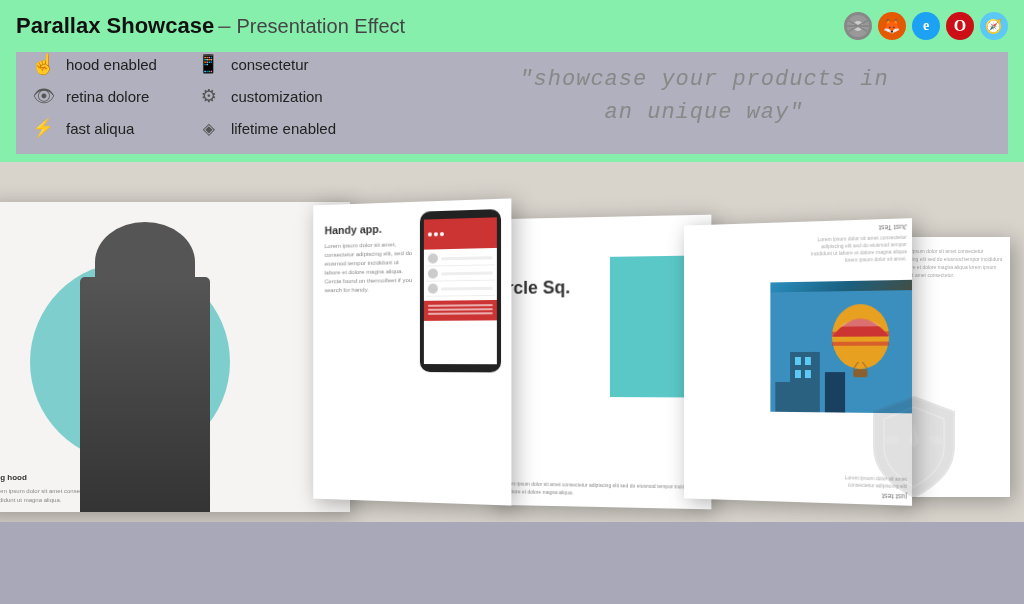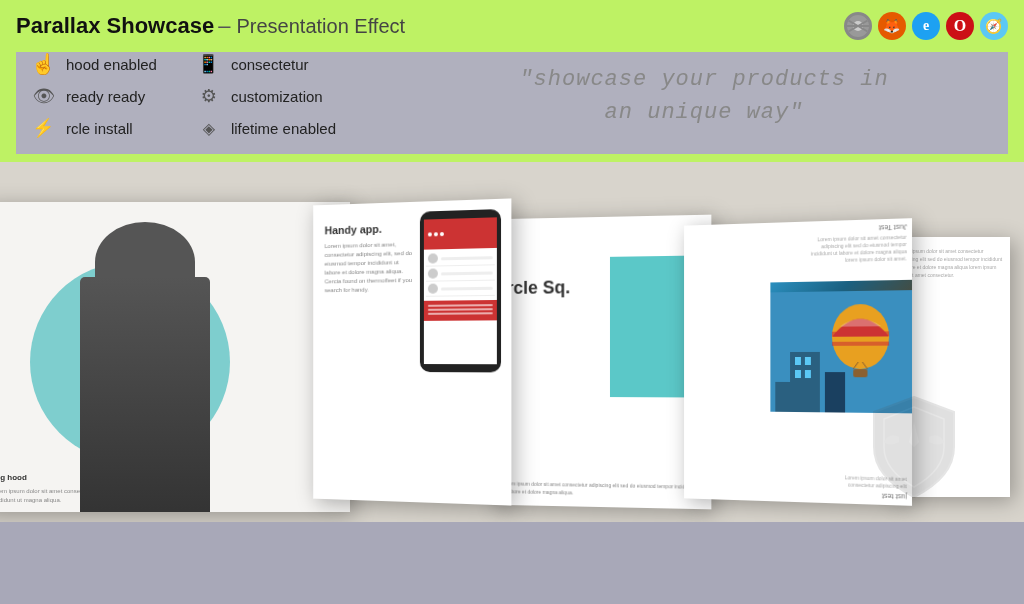--- a/index.html
+++ b/index.html
@@ -6,21 +6,21 @@
     body {
       width: 1024px;
       height: 604px;
       overflow: hidden;
       font-family: Georgia, 'Times New Roman', serif;
       background: #a8a8b8;
     }
 
     
     .header {
-      background: #bef264;
+      background: #86efac;
       padding: 12px 16px 8px 16px;
       position: relative;
     }
 
     .title-row {
       display: flex;
       align-items: center;
       justify-content: space-between;
       margin-bottom: 12px;
     }
@@ -394,25 +394,25 @@
   </div>
 
   <div class="features-area">
     <div class="features-col">
       <div class="feature-item">
         <span class="feature-icon" style="font-size:20px;">☝</span>
         <span>hood enabled</span>
       </div>
       <div class="feature-item">
         <span class="feature-icon" style="font-size:18px;">👁</span>
-        <span>ready ready</span>
+        <span>retina dolore</span>
       </div>
       <div class="feature-item">
         <span class="feature-icon" style="font-size:18px;">⚡</span>
-        <span>rcle install</span>
+        <span>fast aliqua</span>
       </div>
     </div>
 
     <div class="features-col">
       <div class="feature-item">
         <span class="feature-icon" style="font-size:18px;">📱</span>
         <span>consectetur</span>
       </div>
       <div class="feature-item">
         <span class="feature-icon" style="font-size:18px;">⚙</span>

